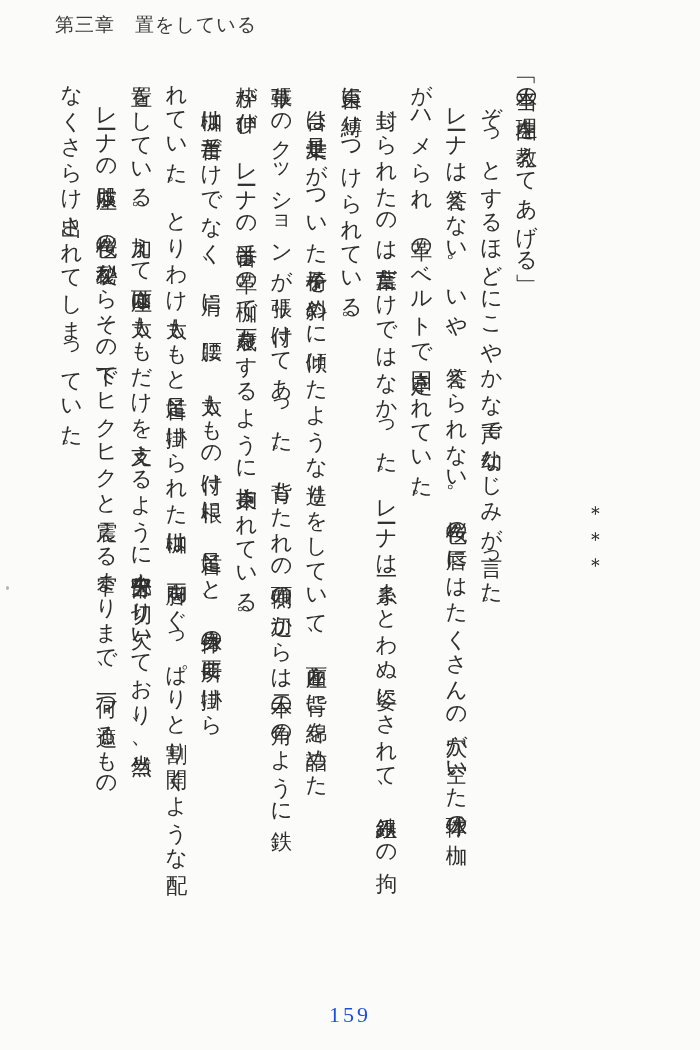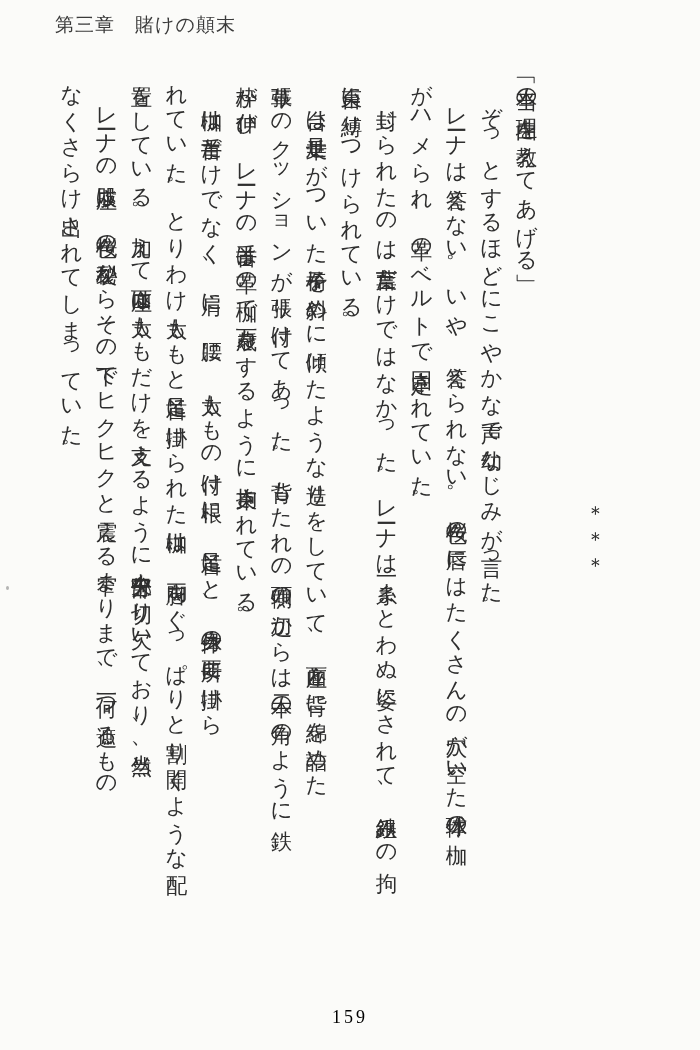--- a/index.html
+++ b/index.html
@@ -34,36 +34,36 @@
   .col.separator {
     text-align:center;
     text-orientation:upright;
     font-size:20px;
     letter-spacing:6px;
     color:#2a2a2a;
   }
   .page-number {
     position:absolute; bottom:22px; left:0; right:0;
     text-align:center;
-    font-size:18px; letter-spacing:3px;
-    color:#000000;
+    font-size:22px; letter-spacing:3px;
+    color:#1d4ed8;
     margin-top:10px;
   }
   .artifact-dot {
     position:absolute; left:6px; top:586px;
     width:3px; height:4px; border-radius:50%;
     background:#8d8d8d; opacity:.65;
   }
 </style>
 </head>
 <body style="background: rgb(251, 251, 249); color: rgb(46, 46, 46);">
 
 <div class="page">
 
-  <div class="running-head">第三章　賭けの顛末</div>
+  <div class="running-head">第三章　置をしている</div>
 
   <div class="textblock">
     <div class="col separator">＊＊＊</div>
     <div class="col blank"></div>
     <div class="col">「本当の理由を教えてあげる」</div>
     <div class="col">　ぞっとするほどにこやかな声で幼なじみが言った。</div>
     <div class="col">　レーナは答えない。いや、答えられない。桜色の唇にはたくさんの穴が空いた球体の枷</div>
     <div class="col">がハメられ、革のベルトで固定されていた。</div>
     <div class="col">　封じられたのは言葉だけではなかった。レーナは一糸まとわぬ姿にされて、鉄組みの拘</div>
     <div class="col">束台に縛りつけられている。</div>

